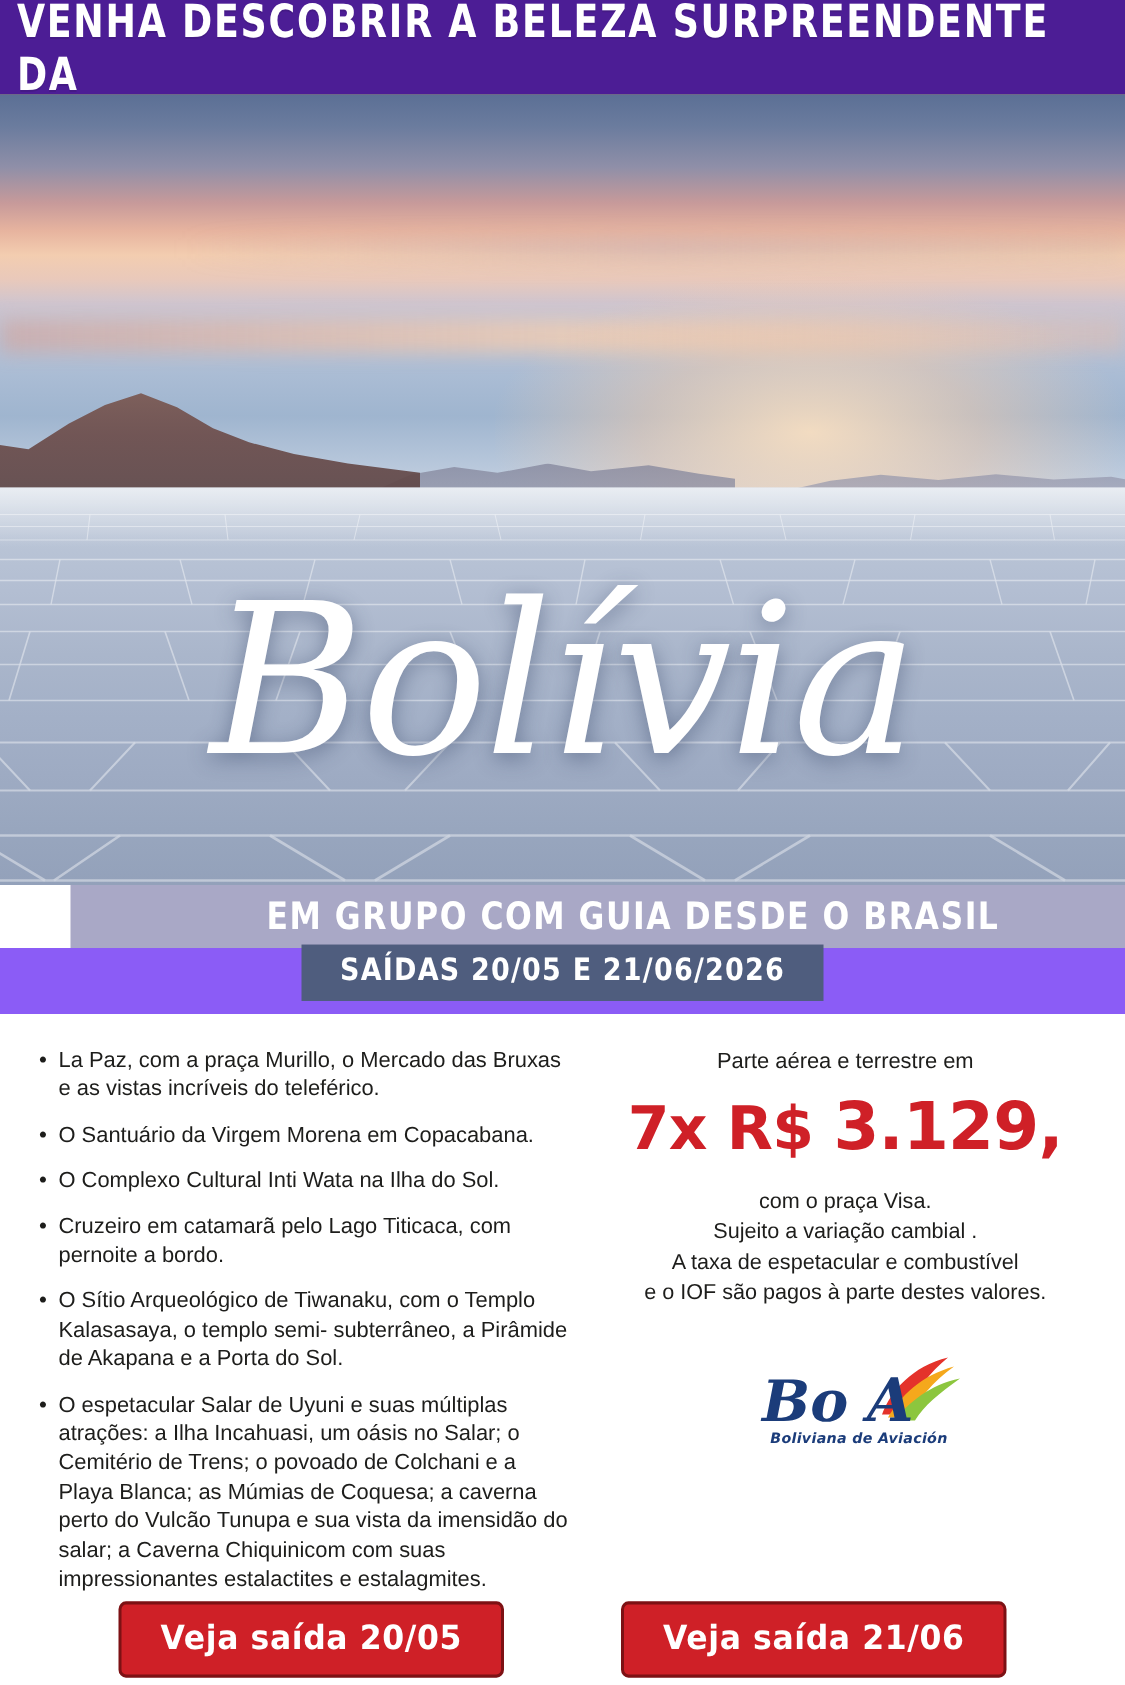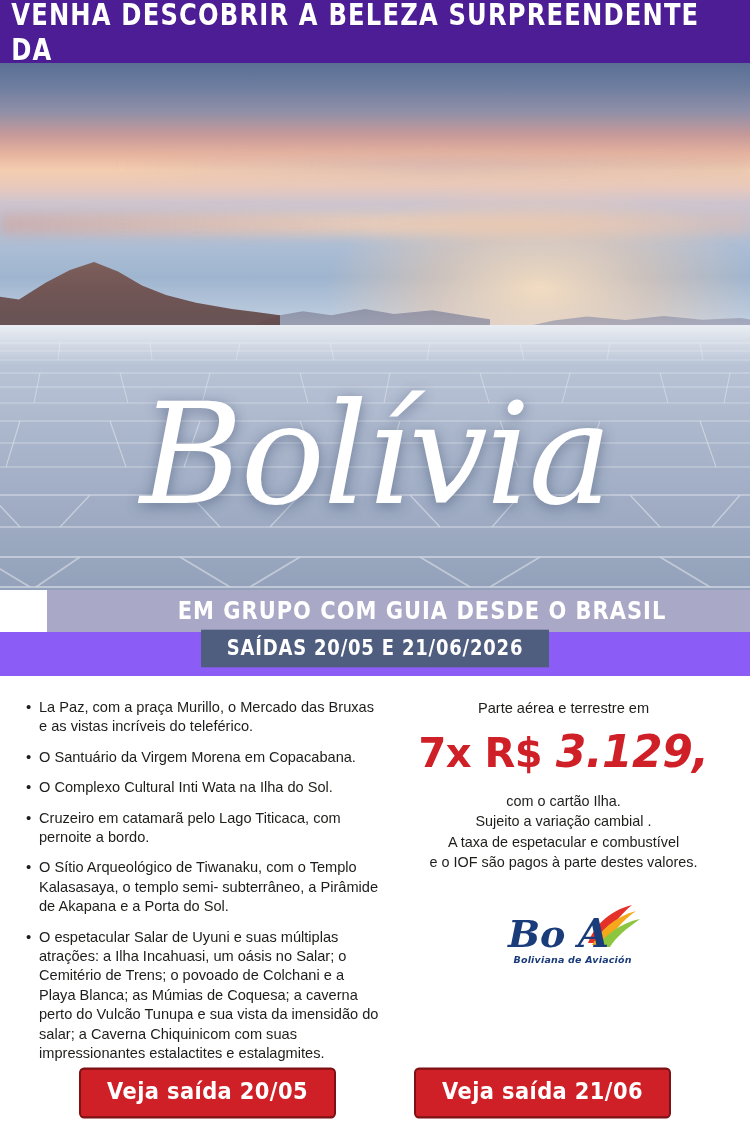--- a/index.html
+++ b/index.html
@@ -242,21 +242,20 @@
     color: #cf2027;
     font-family: "DejaVu Sans", sans-serif;
     font-weight: bold;
     font-size: 40px;
     letter-spacing: -0.5px;
     margin: 0 0 14px;
     white-space: nowrap;
   }
   .fare-price .big {
     font-size: 44px;
-    font-style: italic;
   }
   .fare-notes {
     font-size: 14.4px;
     line-height: 1.42;
     color: #1d1d1b;
   }
 
   
   .logo-wrap {
     margin-top: 30px;
@@ -377,21 +376,21 @@
     </ul>
   </div>
 
   <div class="col-right">
     <div class="fare-intro">Parte aérea e terrestre em</div>
     <div class="fare-price">
       <span>7x R$</span>
       <span class="big">3.129,</span>
     </div>
     <div class="fare-notes">
-      <div>com o cartão Ilha.</div>
+      <div>com o praça Visa.</div>
       <div>Sujeito a variação cambial .</div>
       <div>A taxa de espetacular e combustível</div>
       <div>e o IOF são pagos à parte destes valores.</div>
     </div>
 
     <div class="logo-wrap">
       <div class="logo">
         <svg width="168" height="64" viewBox="0 0 168 64" xmlns="http://www.w3.org/2000/svg">
 
           <path d="M108 40 C114 24 128 8 152 2 C140 12 130 24 124 40 Z" fill="#e4322b"></path>

